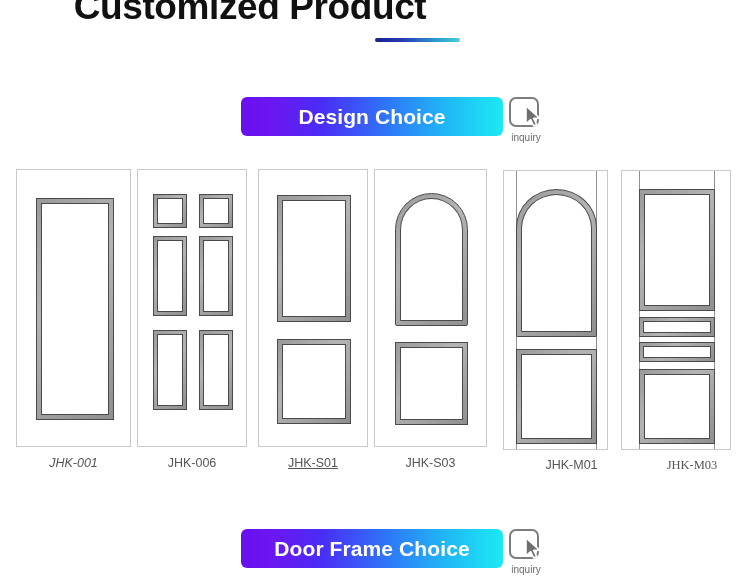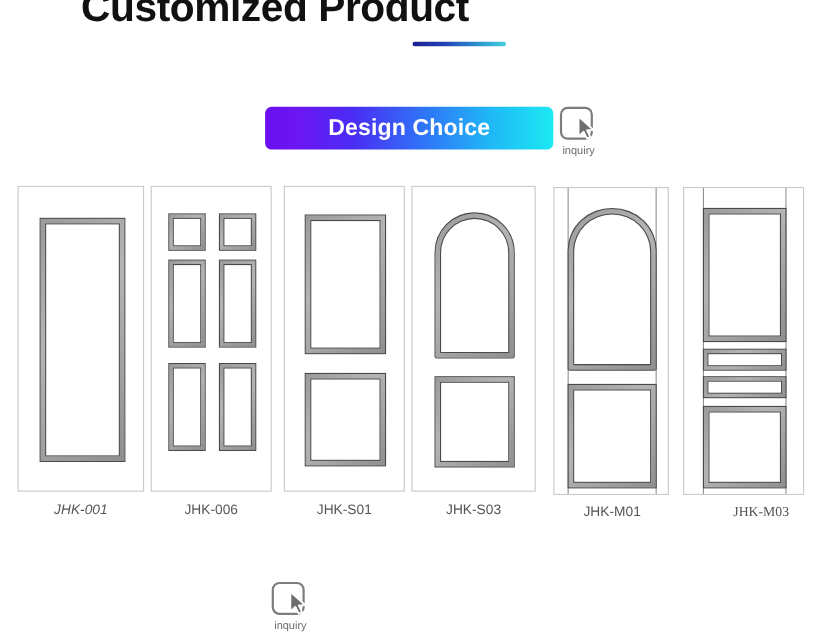--- a/index.html
+++ b/index.html
@@ -222,21 +222,21 @@
 
   <div class="door-cell" style="left:258px;">
     <div class="door-card bordered" style="left:0; top:9px; width:110px; height:278px;">
       <div class="panel" style="left:18px; top:25px; width:74px; height:127px;">
           <div class="panel-inner"></div>
         </div>
       <div class="panel" style="left:18px; top:169px; width:74px; height:85px;">
           <div class="panel-inner"></div>
         </div>
     </div>
-    <div class="door-label" style="left:0; top:296px; width:110px;">JHK-S01</div>
+    <div class="door-label" style="left:0; top:296px; width:110px;text-decoration:underline;">JHK-S01</div>
   </div>
 
   <div class="door-cell" style="left:374px;">
     <div class="door-card bordered" style="left:0; top:9px; width:113px; height:278px;">
       <div class="panel arch" style="left:20px; top:23px; width:73px; height:133px;">
           <div class="panel-inner"></div>
         </div>
       <div class="panel" style="left:20px; top:172px; width:73px; height:83px;">
           <div class="panel-inner"></div>
         </div>
@@ -248,21 +248,21 @@
     <div class="door-card bordered" style="left:0; top:10px; width:105px; height:280px;">
       <div class="stile" style="left:12px;"></div>
       <div class="stile" style="left:92px;"></div>
       <div class="panel cathedral" style="left:12px; top:18px; width:81px; height:148px;">
           <div class="panel-inner"></div>
         </div>
       <div class="panel" style="left:12px; top:178px; width:81px; height:95px;">
           <div class="panel-inner"></div>
         </div>
     </div>
-    <div class="door-label" style="left:1px; top:298px; width:105px;">JHK-M01</div>
+    <div class="door-label" style="left:16px; top:298px; width:105px;">JHK-M01</div>
   </div>
 
   <div class="door-cell" style="left:621px;">
     <div class="door-card bordered" style="left:0; top:10px; width:110px; height:280px;">
       <div class="stile" style="left:17px;"></div>
       <div class="stile" style="left:92px;"></div>
       <div class="panel" style="left:17px; top:18px; width:76px; height:122px;">
           <div class="panel-inner"></div>
         </div>
       <div class="panel thin" style="left:17px; top:146px; width:76px; height:20px;">
@@ -274,20 +274,21 @@
       <div class="panel" style="left:17px; top:198px; width:76px; height:75px;">
           <div class="panel-inner"></div>
         </div>
     </div>
     <div class="door-label" style="left:16px; top:298px; width:110px;font-family:Liberation Serif, serif;">JHK-M03</div>
   </div>
 
 </div>
 
 <div class="section-row bottom">
+  <div class="choice-button">Door Frame Choice</div>
   <div class="inquiry-block">
     <div class="inquiry-icon">
       <span class="frame"></span>
       <span class="cursor">
         <svg width="19" height="22" viewBox="0 0 19 22" xmlns="http://www.w3.org/2000/svg">
           <path d="M2 1 L2 19 L6.6 14.6 L9.7 21 L12.6 19.5 L9.6 13.4 L15.6 13.2 Z" fill="#6e6e6e" stroke="#ffffff" stroke-width="1.6" stroke-linejoin="round"></path>
         </svg>
       </span>
     </div>
     <div class="inquiry-label">inquiry</div>

